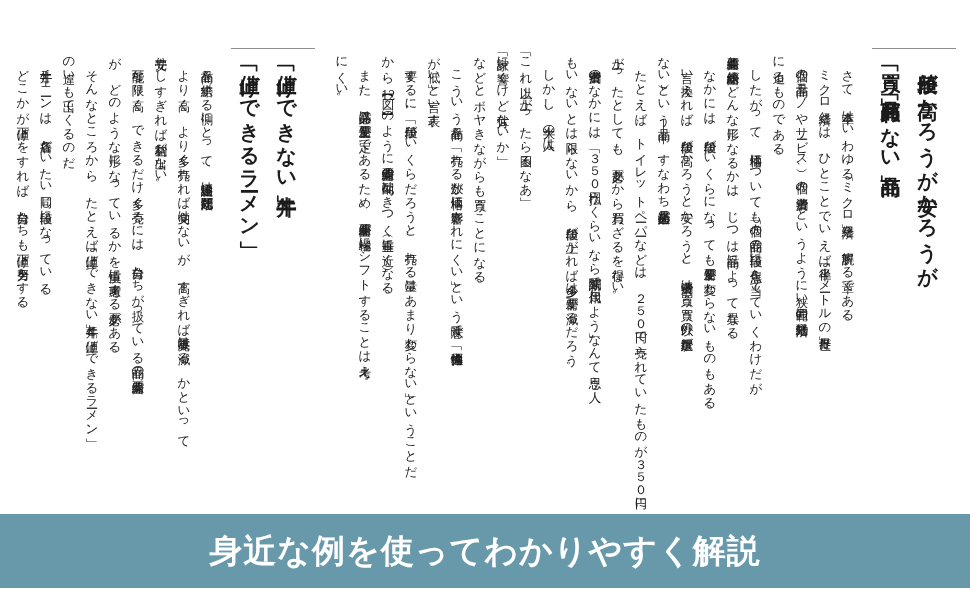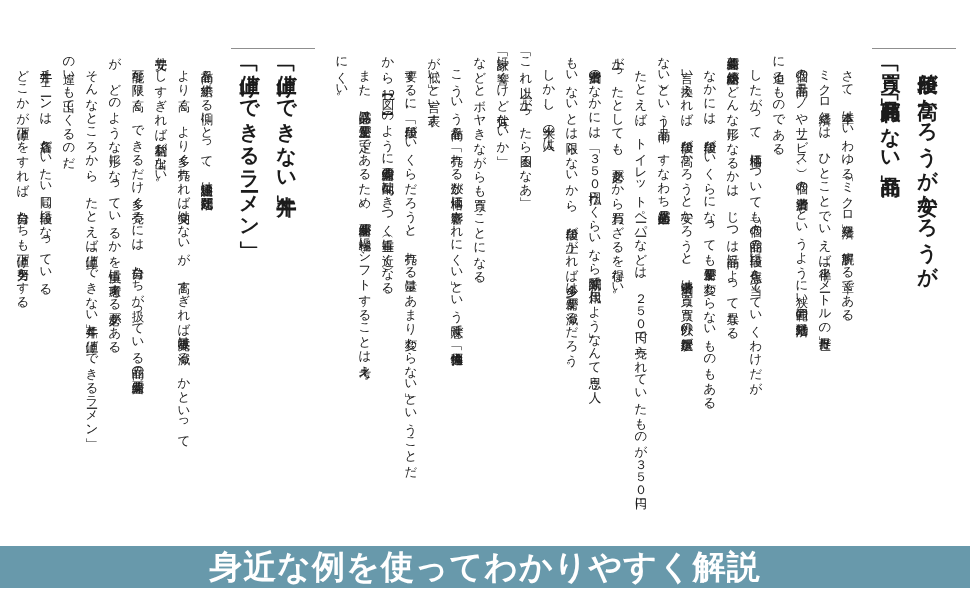--- a/index.html
+++ b/index.html
@@ -24,21 +24,21 @@
     letter-spacing:1px;
   }
   h2.heading .hline { display:block; line-height:37px; }
   .body-block p.col {
     font-size:12.5px; line-height:23px;
     white-space:nowrap; letter-spacing:0;
   }
   p.col.indent { text-indent:12.5px; }
   .tcy { text-combine-upright:all; }
   .banner {
-    position:absolute; left:0; right:0; bottom:12px; height:42px;
+    position:absolute; left:0; right:0; bottom:12px; height:74px;
     display:flex; align-items:center; justify-content:center;
   }
   .banner .banner-text {
     font-family:"Liberation Sans","DejaVu Sans",sans-serif;
     font-weight:bold; font-size:33px; letter-spacing:1px;
   }
 </style>
 </head>
 <body>
 

